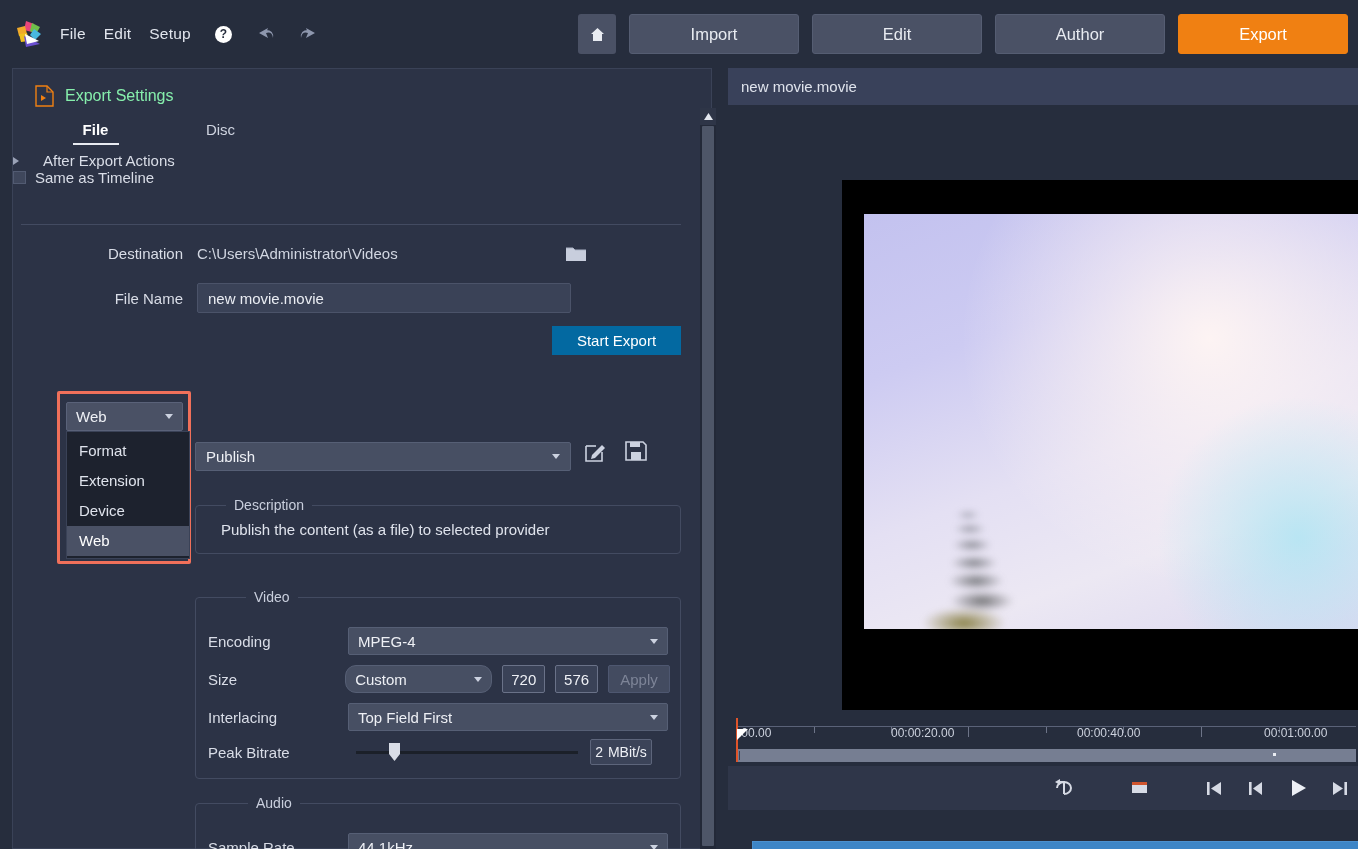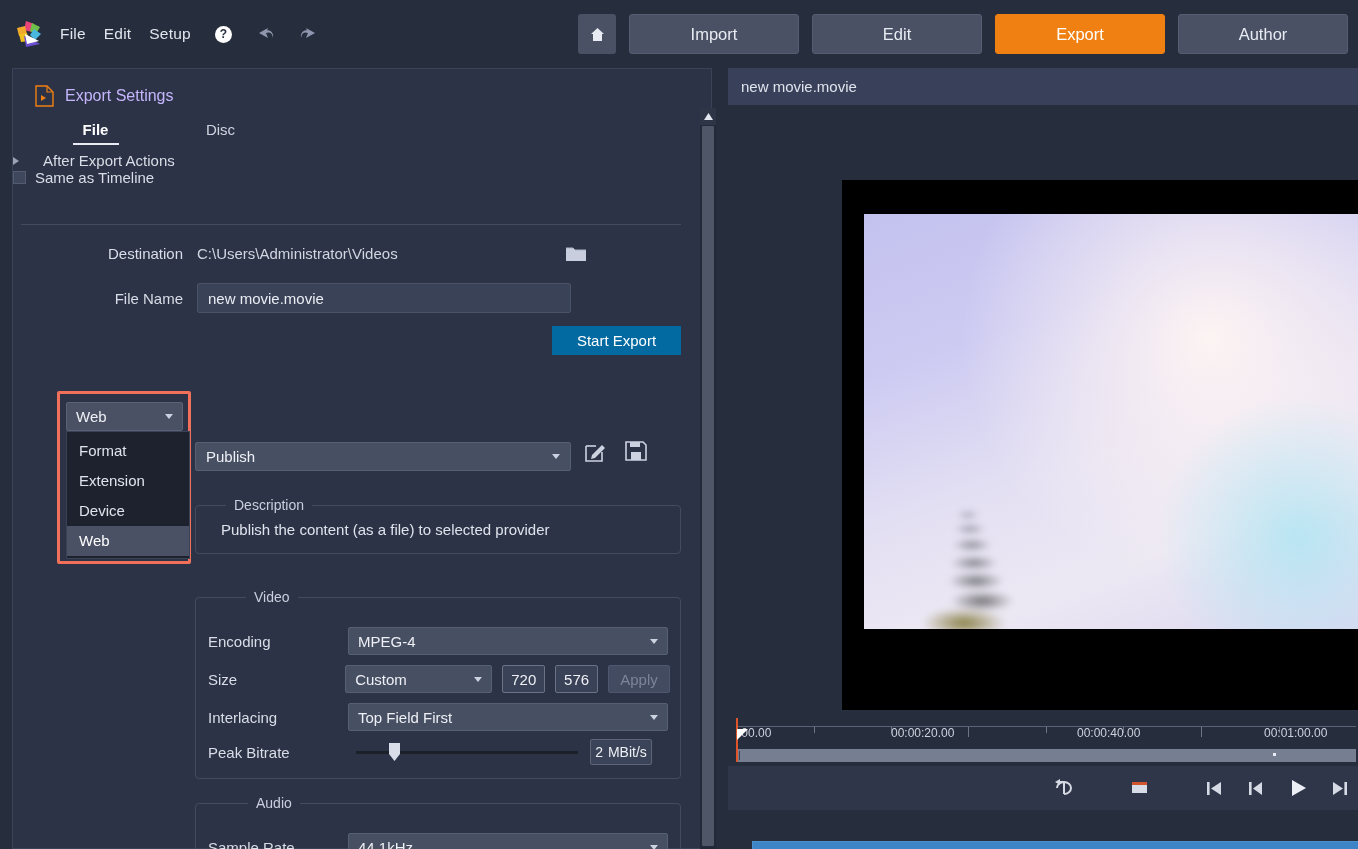--- a/index.html
+++ b/index.html
@@ -45,21 +45,21 @@
   
   .left-panel {
     position: absolute; left: 12px; top: 68px; width: 700px; height: 781px;
     background: #2c3346;
     border: 1px solid #3a4257;
   }
   .panel-title-row {
     display: flex; align-items: center; margin: 16px 0 0 22px; gap: 11px;
   }
   .doc-icon { width: 19px; height: 22px; }
-  .panel-title { color: #c4b5fd; font-size: 16px; }
+  .panel-title { color: #86efac; font-size: 16px; }
 
   .tabs-row {
     margin-top: 14px; margin-left: 20px; display: flex; gap: 0; position: relative;
   }
   .tab { font-size: 15px; padding: 0 0 7px 0; width: 125px; text-align: center; color: #cfd4e0; }
   .tab.active { color: #ffffff; font-weight: bold; }
   .tab.active::after {
     content: ""; display: block; height: 2px; background: #e8ebf1;
     width: 46px; margin: 5px auto 0;
   }
@@ -344,25 +344,25 @@
             <path d="M8.5 2 L15 8 L13 8 L13 15 L4 15 L4 8 L2 8 Z" fill="#e8ebf1"></path>
           </svg>
         </span>
       </div>
       <div class="nav-btn">
         <span>Import</span>
       </div>
       <div class="nav-btn">
         <span>Edit</span>
       </div>
+      <div class="nav-btn">
+        <span>Author</span>
+      </div>
       <div class="nav-btn active">
         <span>Export</span>
-      </div>
-      <div class="nav-btn">
-        <span>Author</span>
       </div>
     </div>
   </div>
 
   <div class="left-panel">
 
     <div class="panel-title-row">
       <span class="doc-icon">
         <svg width="19" height="22" viewBox="0 0 19 22">
           <path d="M1 1 H12 L18 7 V21 H1 Z" fill="none" stroke="#f08012" stroke-width="1.4"></path>
@@ -455,21 +455,21 @@
       <div class="frow" style="left:12px; top:29px; width:462px;">
         <span class="flbl">Encoding</span>
         <span class="fctl" style="width:320px;">
           <span class="ftxt">MPEG-4</span>
           <span class="caret"></span>
         </span>
       </div>
 
       <div class="frow" style="left:12px; top:67px; width:462px; gap:10px;">
         <span class="flbl">Size</span>
-        <span class="fctl" style="width:160px;">
+        <span class="fctl" style="width:160px;border-radius:11px;">
           <span class="ftxt">Custom</span>
           <span class="caret"></span>
         </span>
         <span class="num-box">720</span>
         <span class="num-box">576</span>
         <span class="apply-btn">Apply</span>
       </div>
 
       <div class="frow" style="left:12px; top:105px; width:462px;">
         <span class="flbl">Interlacing</span>

